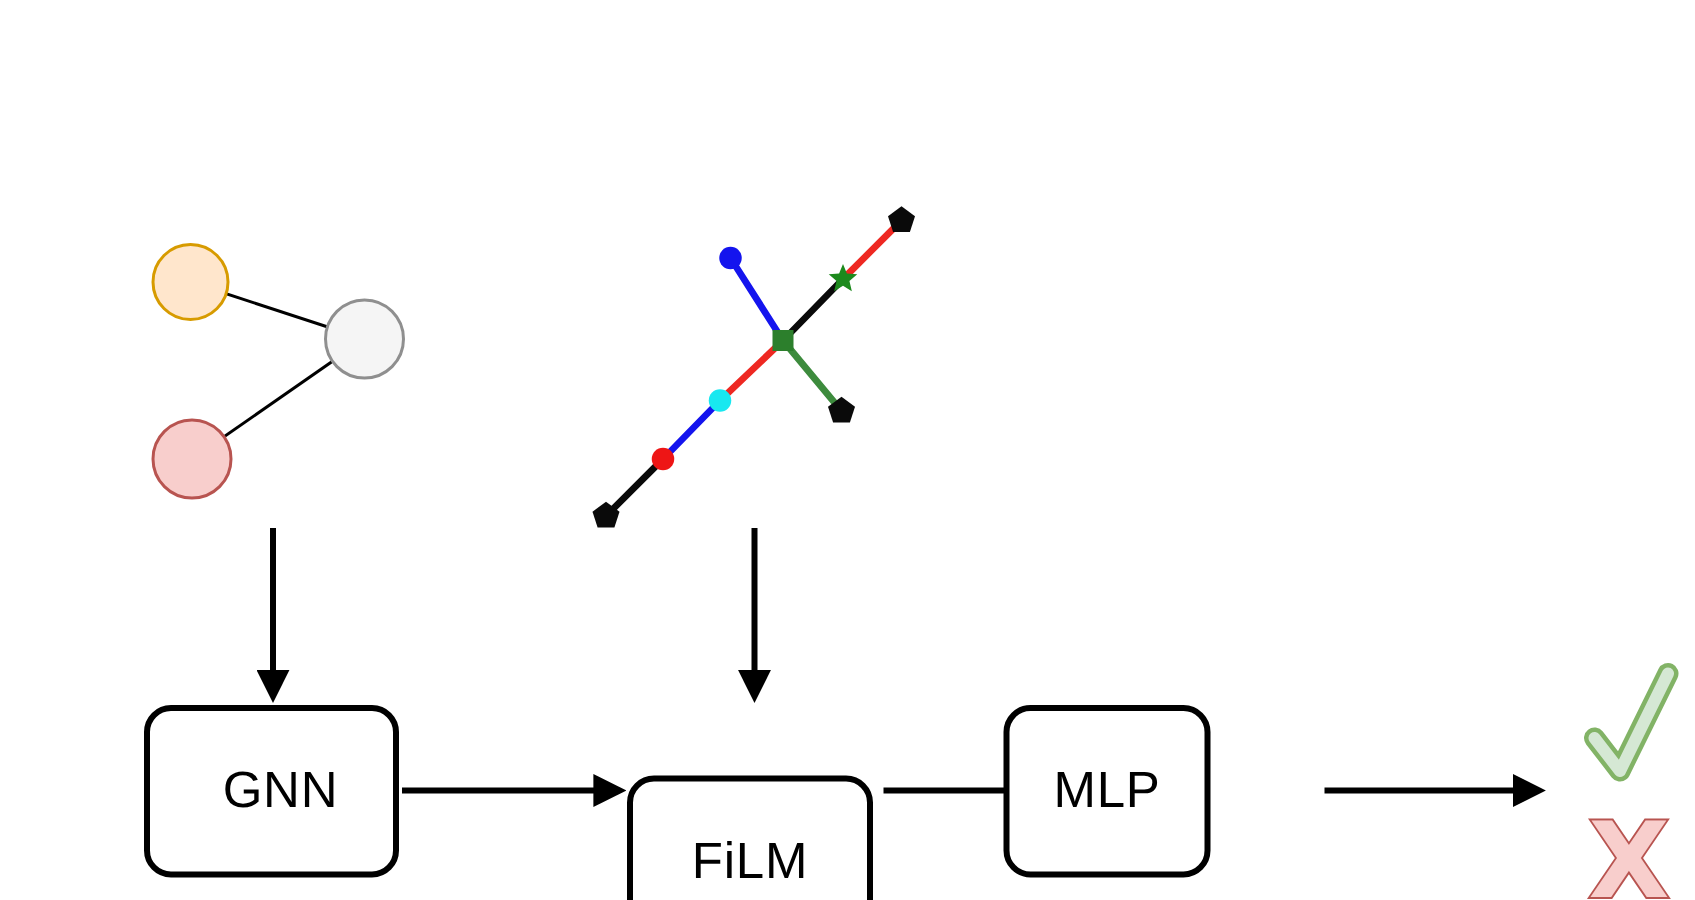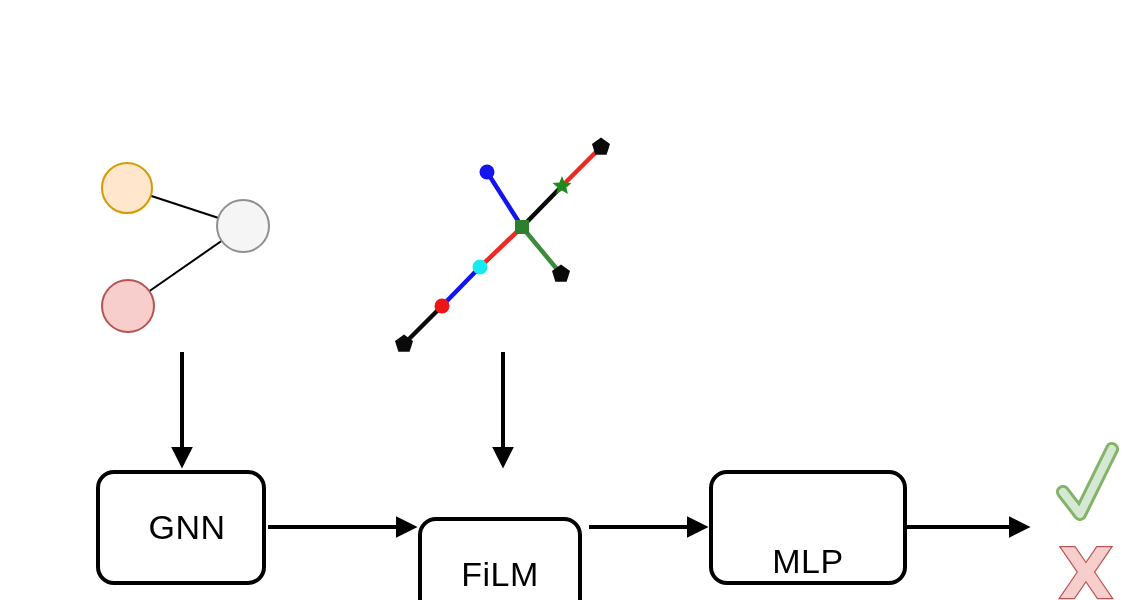--- a/index.html
+++ b/index.html
@@ -24,21 +24,21 @@
     flex-direction: column;
     align-items: center;
     justify-content: center;
     font-size: 34px;
     line-height: 39px;
     color: #000000;
     letter-spacing: 0.5px;
   }
   .box-gnn  { left: 96px;  width: 170px; padding-left: 12px; }
   .box-film { left: 418px; width: 164px; margin-top: 47px; }
-  .box-mlp  { left: 709px; width: 198px; justify-content: flex-end; }
+  .box-mlp  { left: 669px; width: 138px; }
 </style>
 </head>
 <body>
 
 <div class="stage">
 
   <svg width="1130" height="600" viewBox="0 0 1130 600">
     <defs>
       <marker id="arrowhead" viewBox="0 0 10 10" refX="7" refY="5" markerWidth="5.5" markerHeight="5.5" orient="auto-start-reverse">
         <path d="M0,0 L10,5 L0,10 z" fill="#000000"></path>

